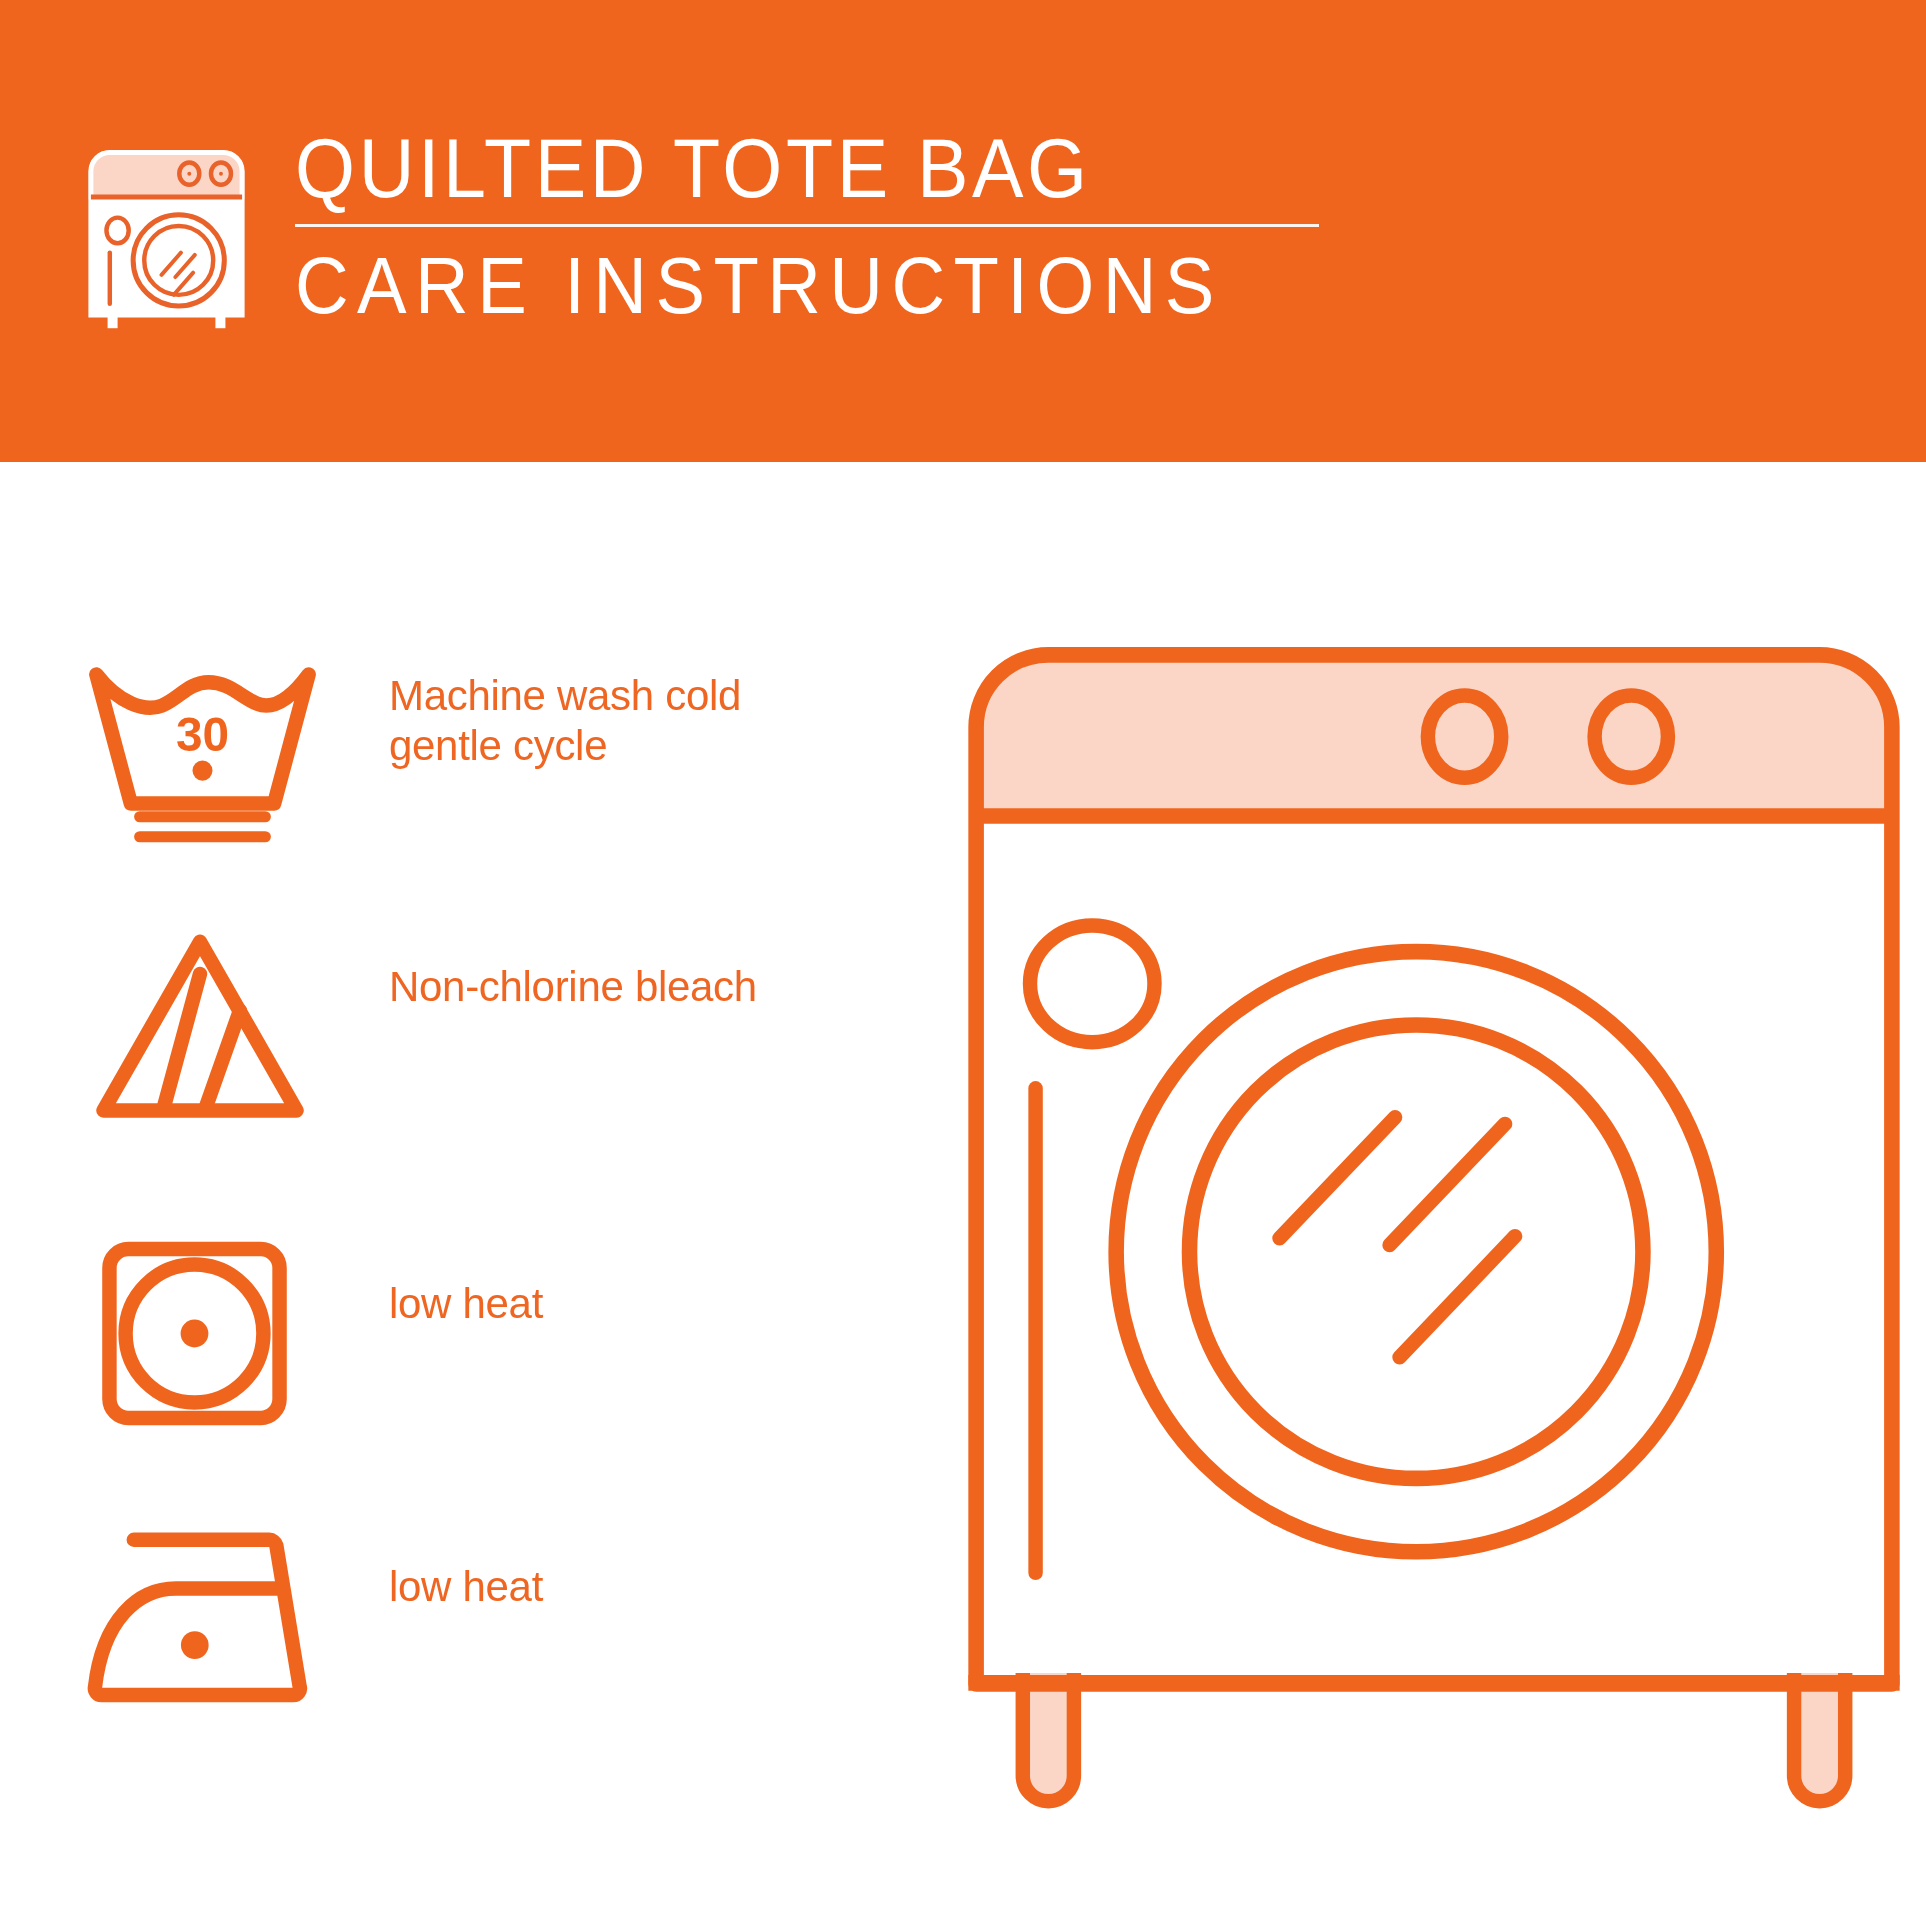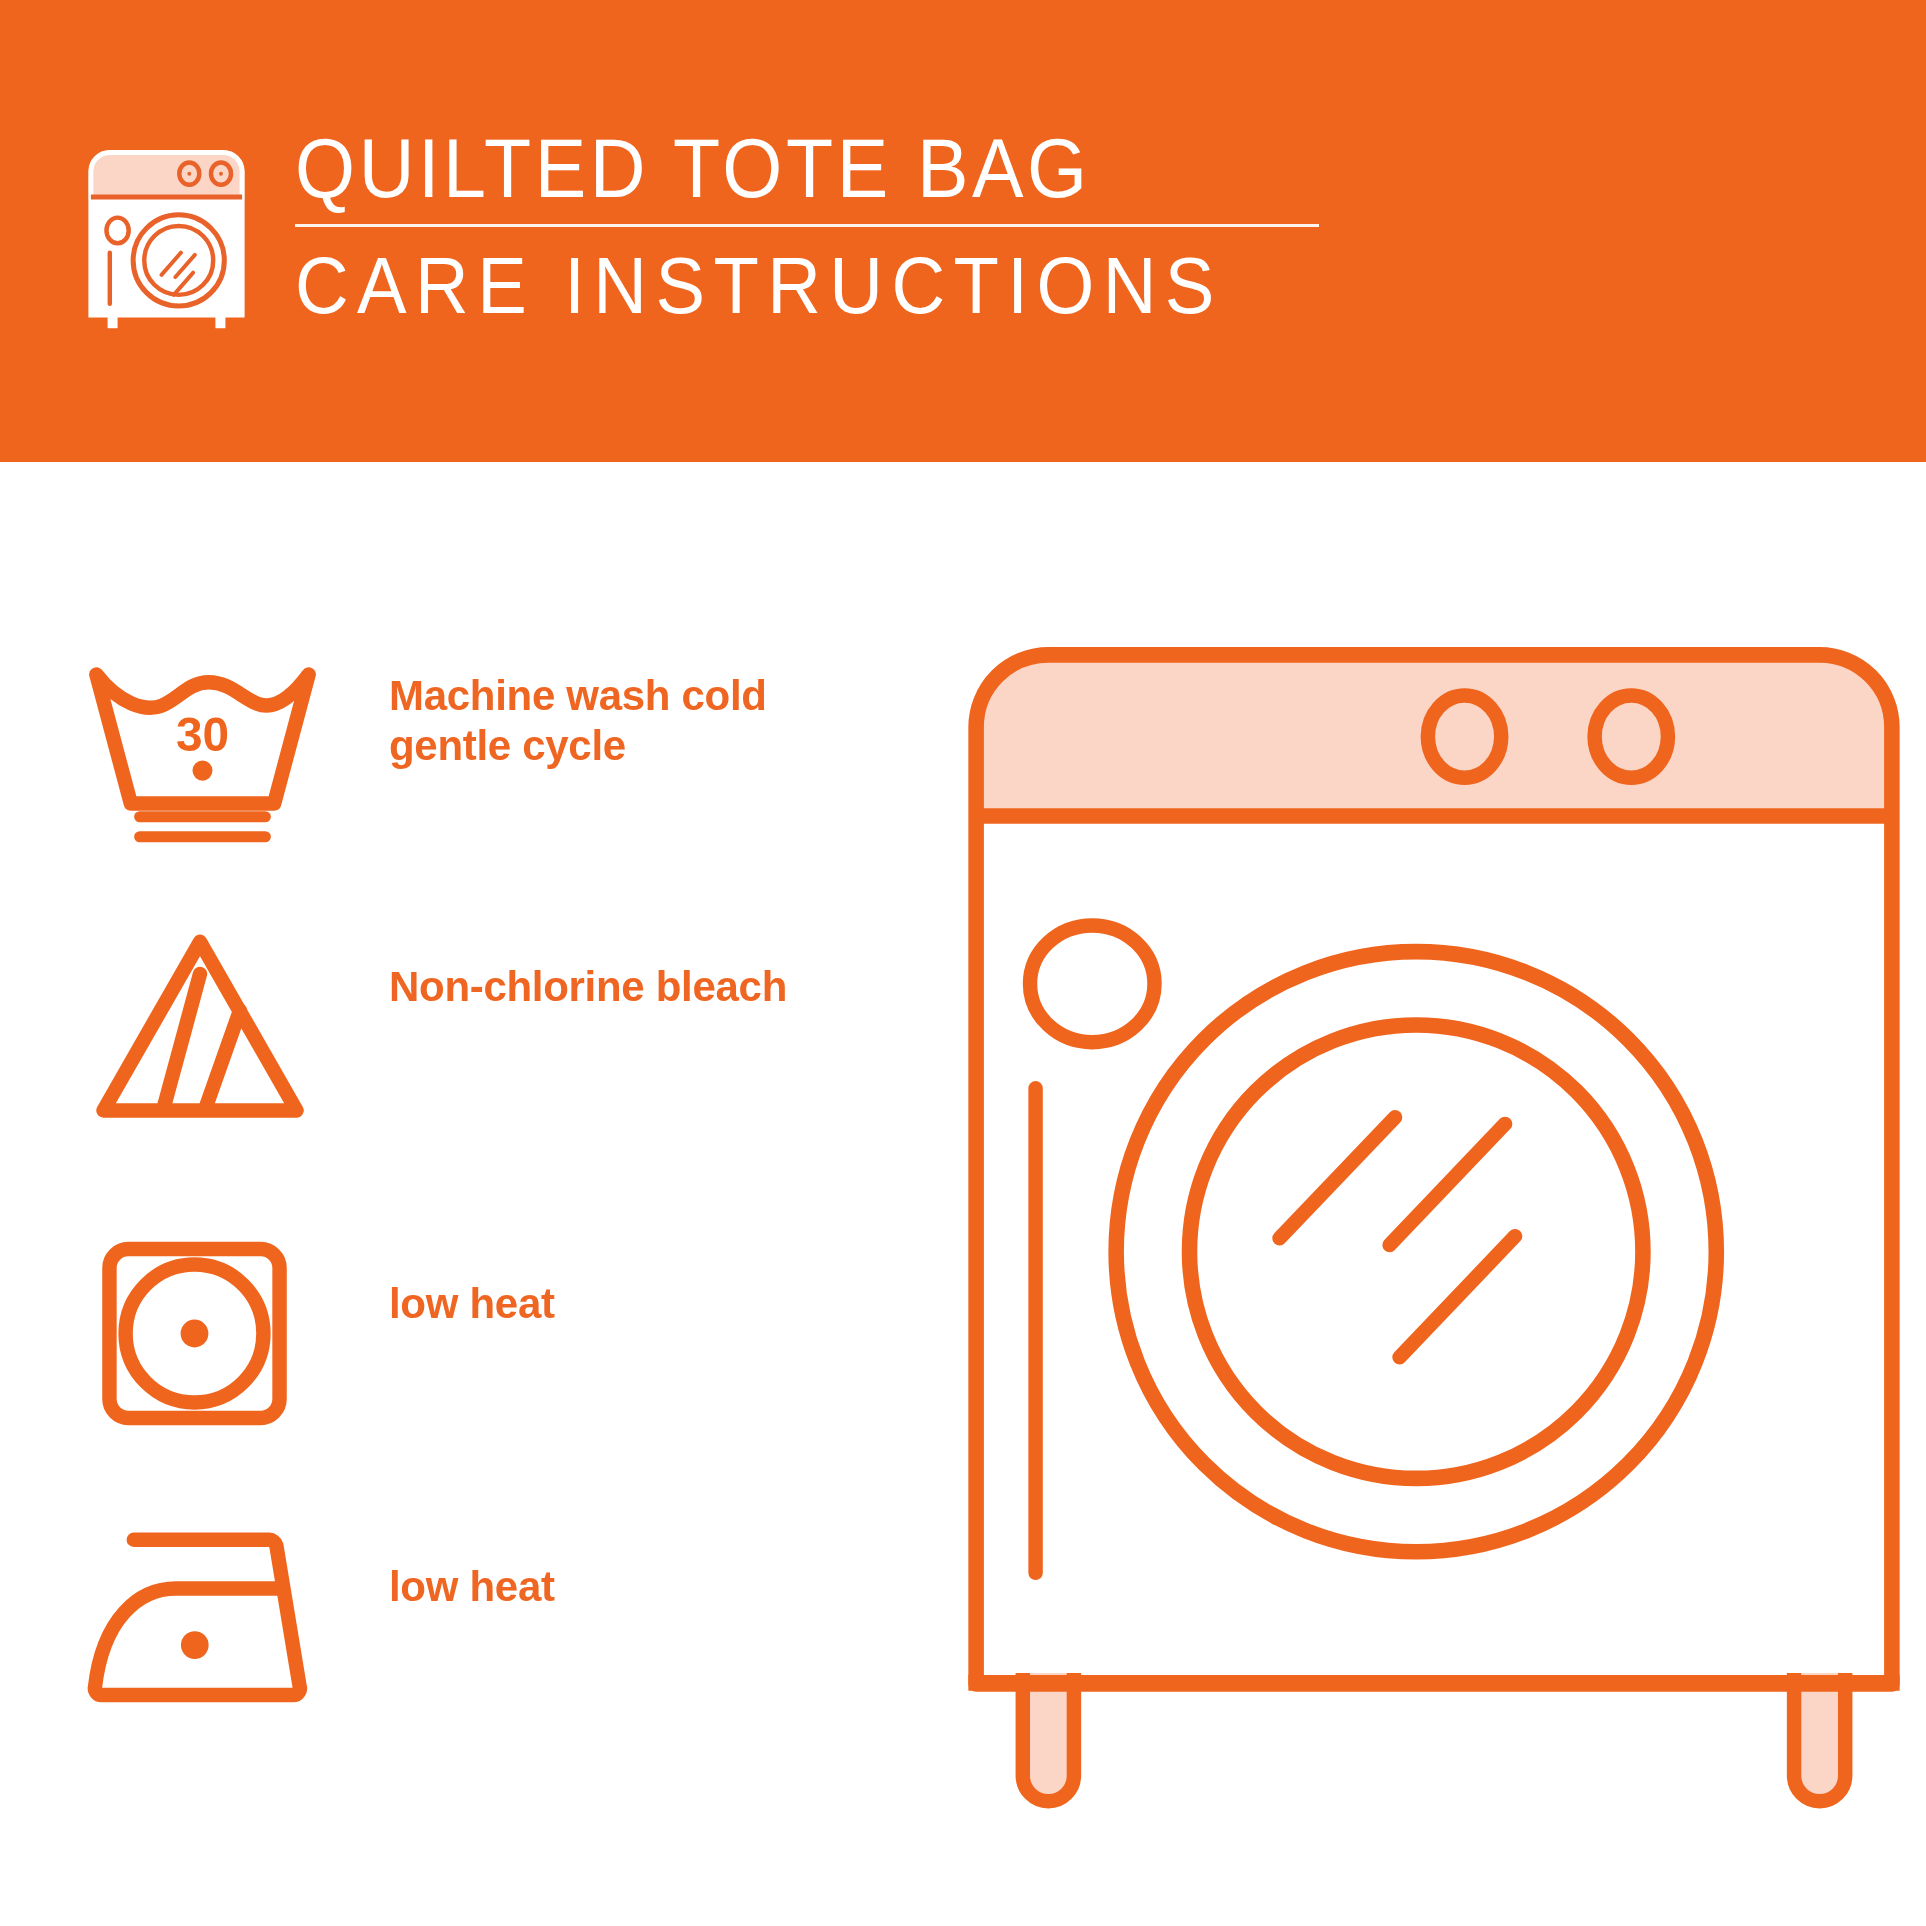--- a/index.html
+++ b/index.html
@@ -94,21 +94,21 @@
     height: 222px;
   }
   .care-text {
     position: absolute;
     left: 389px;
     top: 0;
     width: 528px;
     color: #EE6622;
     font-size: 42px;
     line-height: 1.20;
-    font-weight: 700;
+    font-weight: 400;
     letter-spacing: -0.3px;
   }
   .care-text .ln { display: block; }
 
   
   .row-wash  .care-symbol { top: 6.7px;  left: 83px; width: 239px; height: 195px; }
   .row-wash  .care-text   { top: 25.6px; }
   .row-bleach .care-symbol { top: 282px; left: 89px; width: 222px; height: 206px; }
   .row-bleach .care-text   { top: 317px; }
   .row-dry   .care-symbol { top: 594px; left: 97px; width: 195px; height: 189px; }

